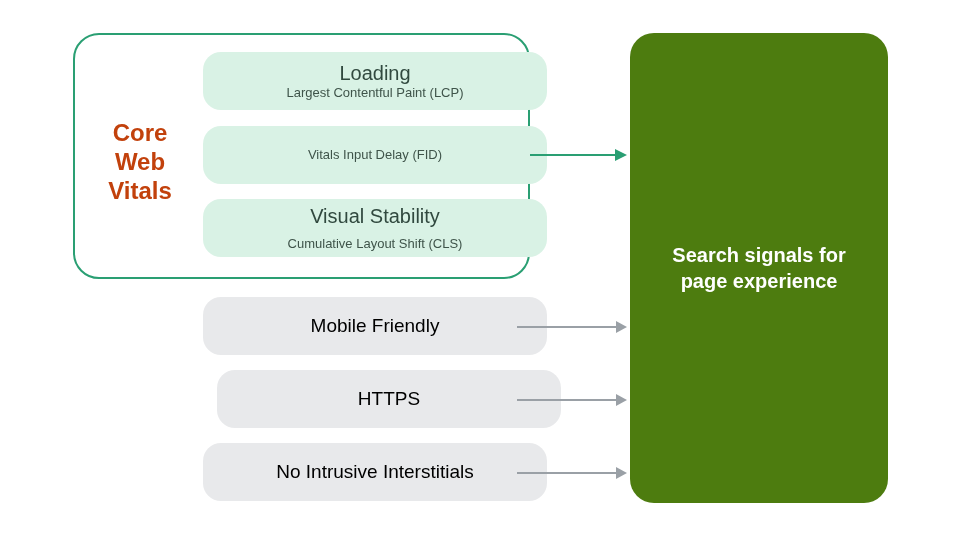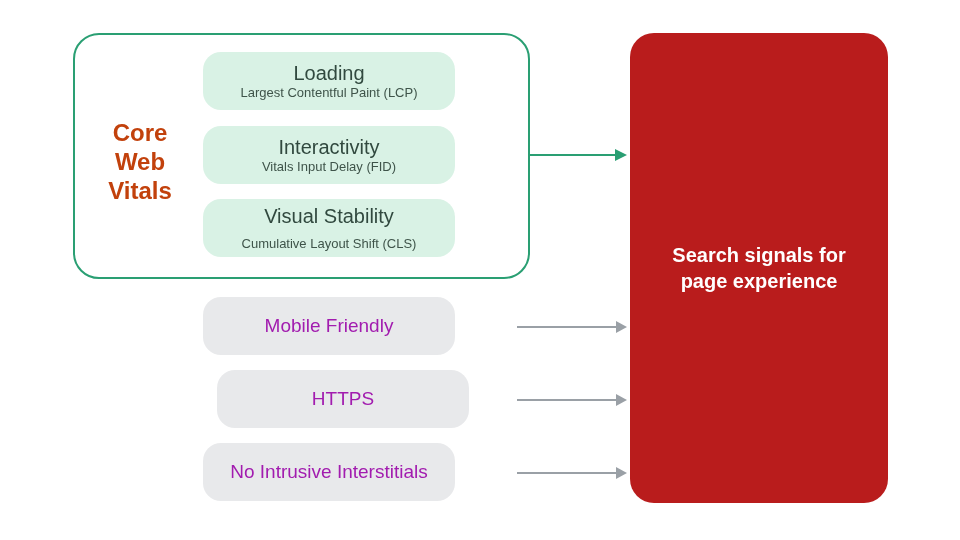--- a/index.html
+++ b/index.html
@@ -30,21 +30,21 @@
     text-align: center;
     color: #c2410c;
     font-size: 24px;
     font-weight: bold;
     line-height: 29px;
   }
 
   .pill {
     position: absolute;
     left: 203px;
-    width: 252px;
+    width: 344px;
     height: 58px;
     border-radius: 18px;
     display: flex;
     flex-direction: column;
     align-items: center;
     justify-content: center;
     text-align: center;
   }
   .pill.mint { background: #d9f2e5; }
   .pill.gray { background: #e8e9eb; }
@@ -53,36 +53,36 @@
     font-size: 20px;
     color: #31493f;
     line-height: 24px;
   }
   .pill .subtitle {
     font-size: 13px;
     color: #3f544a;
     line-height: 16px;
     text-align: right;
   }
-  .pill.gray .title { color: #a21caf; font-size: 19px; }
+  .pill.gray .title { color: #000000; font-size: 19px; }
 
   .pill.v1 { top: 52px; }
   .pill.v2 { top: 126px; }
   .pill.v3 { top: 199px; gap: 8px; }
 
   .pill.g1 { top: 297px; }
   .pill.g2 { top: 370px; margin-left: 14px; }
   .pill.g3 { top: 443px; }
 
   
   .result-panel {
     position: absolute;
     left: 630px; top: 33px;
     width: 258px; height: 470px;
-    background: #b91c1c;
+    background: #4d7c0f;
     border-radius: 24px;
     display: flex;
     align-items: center;
     justify-content: center;
   }
   .result-panel .label {
     width: 180px;
     text-align: center;
     color: #ffffff;
     font-size: 20px;
@@ -126,21 +126,20 @@
   <div class="cwv-outline"></div>
 
   <div class="cwv-label">Core Web Vitals</div>
 
   <div class="pill mint v1">
     <div class="title">Loading</div>
     <div class="subtitle">Largest Contentful Paint (LCP)</div>
   </div>
 
   <div class="pill mint v2">
-    <div class="title">Interactivity</div>
     <div class="subtitle">Vitals Input Delay (FID)</div>
   </div>
 
   <div class="pill mint v3">
     <div class="title">Visual Stability</div>
     <div class="subtitle">Cumulative Layout Shift (CLS)</div>
   </div>
 
   <div class="pill gray g1">
     <div class="title">Mobile Friendly</div>

